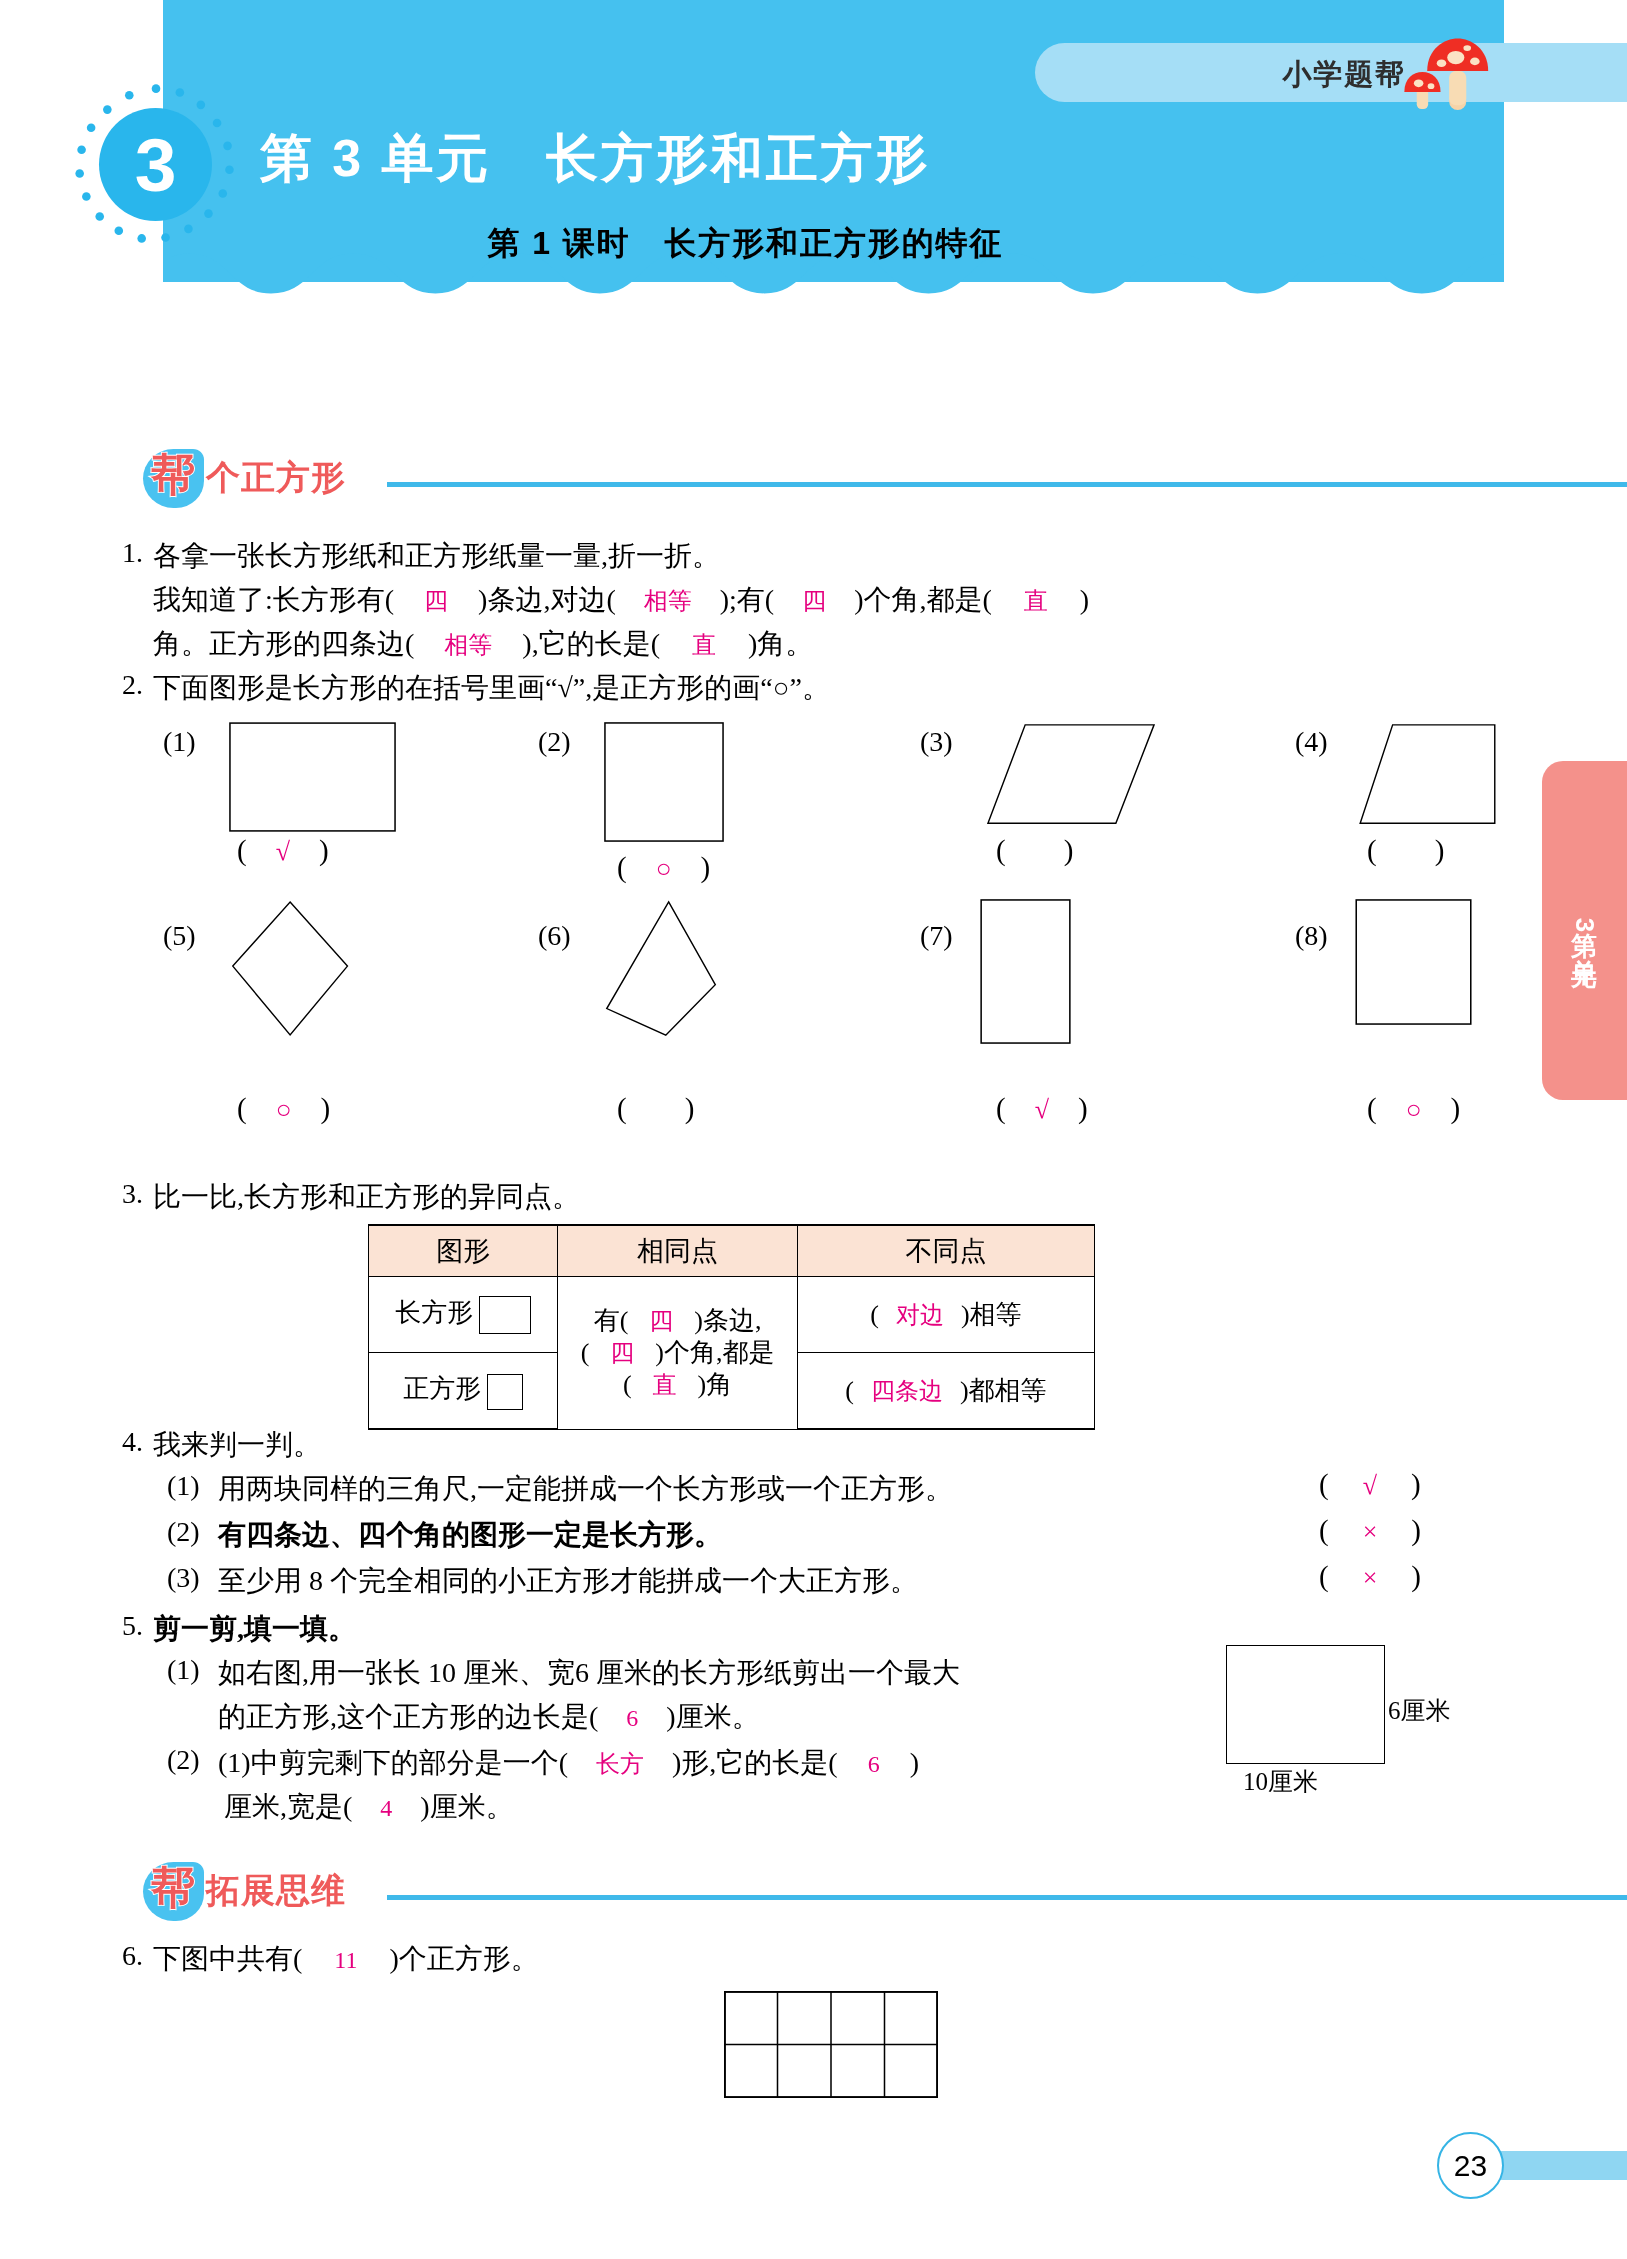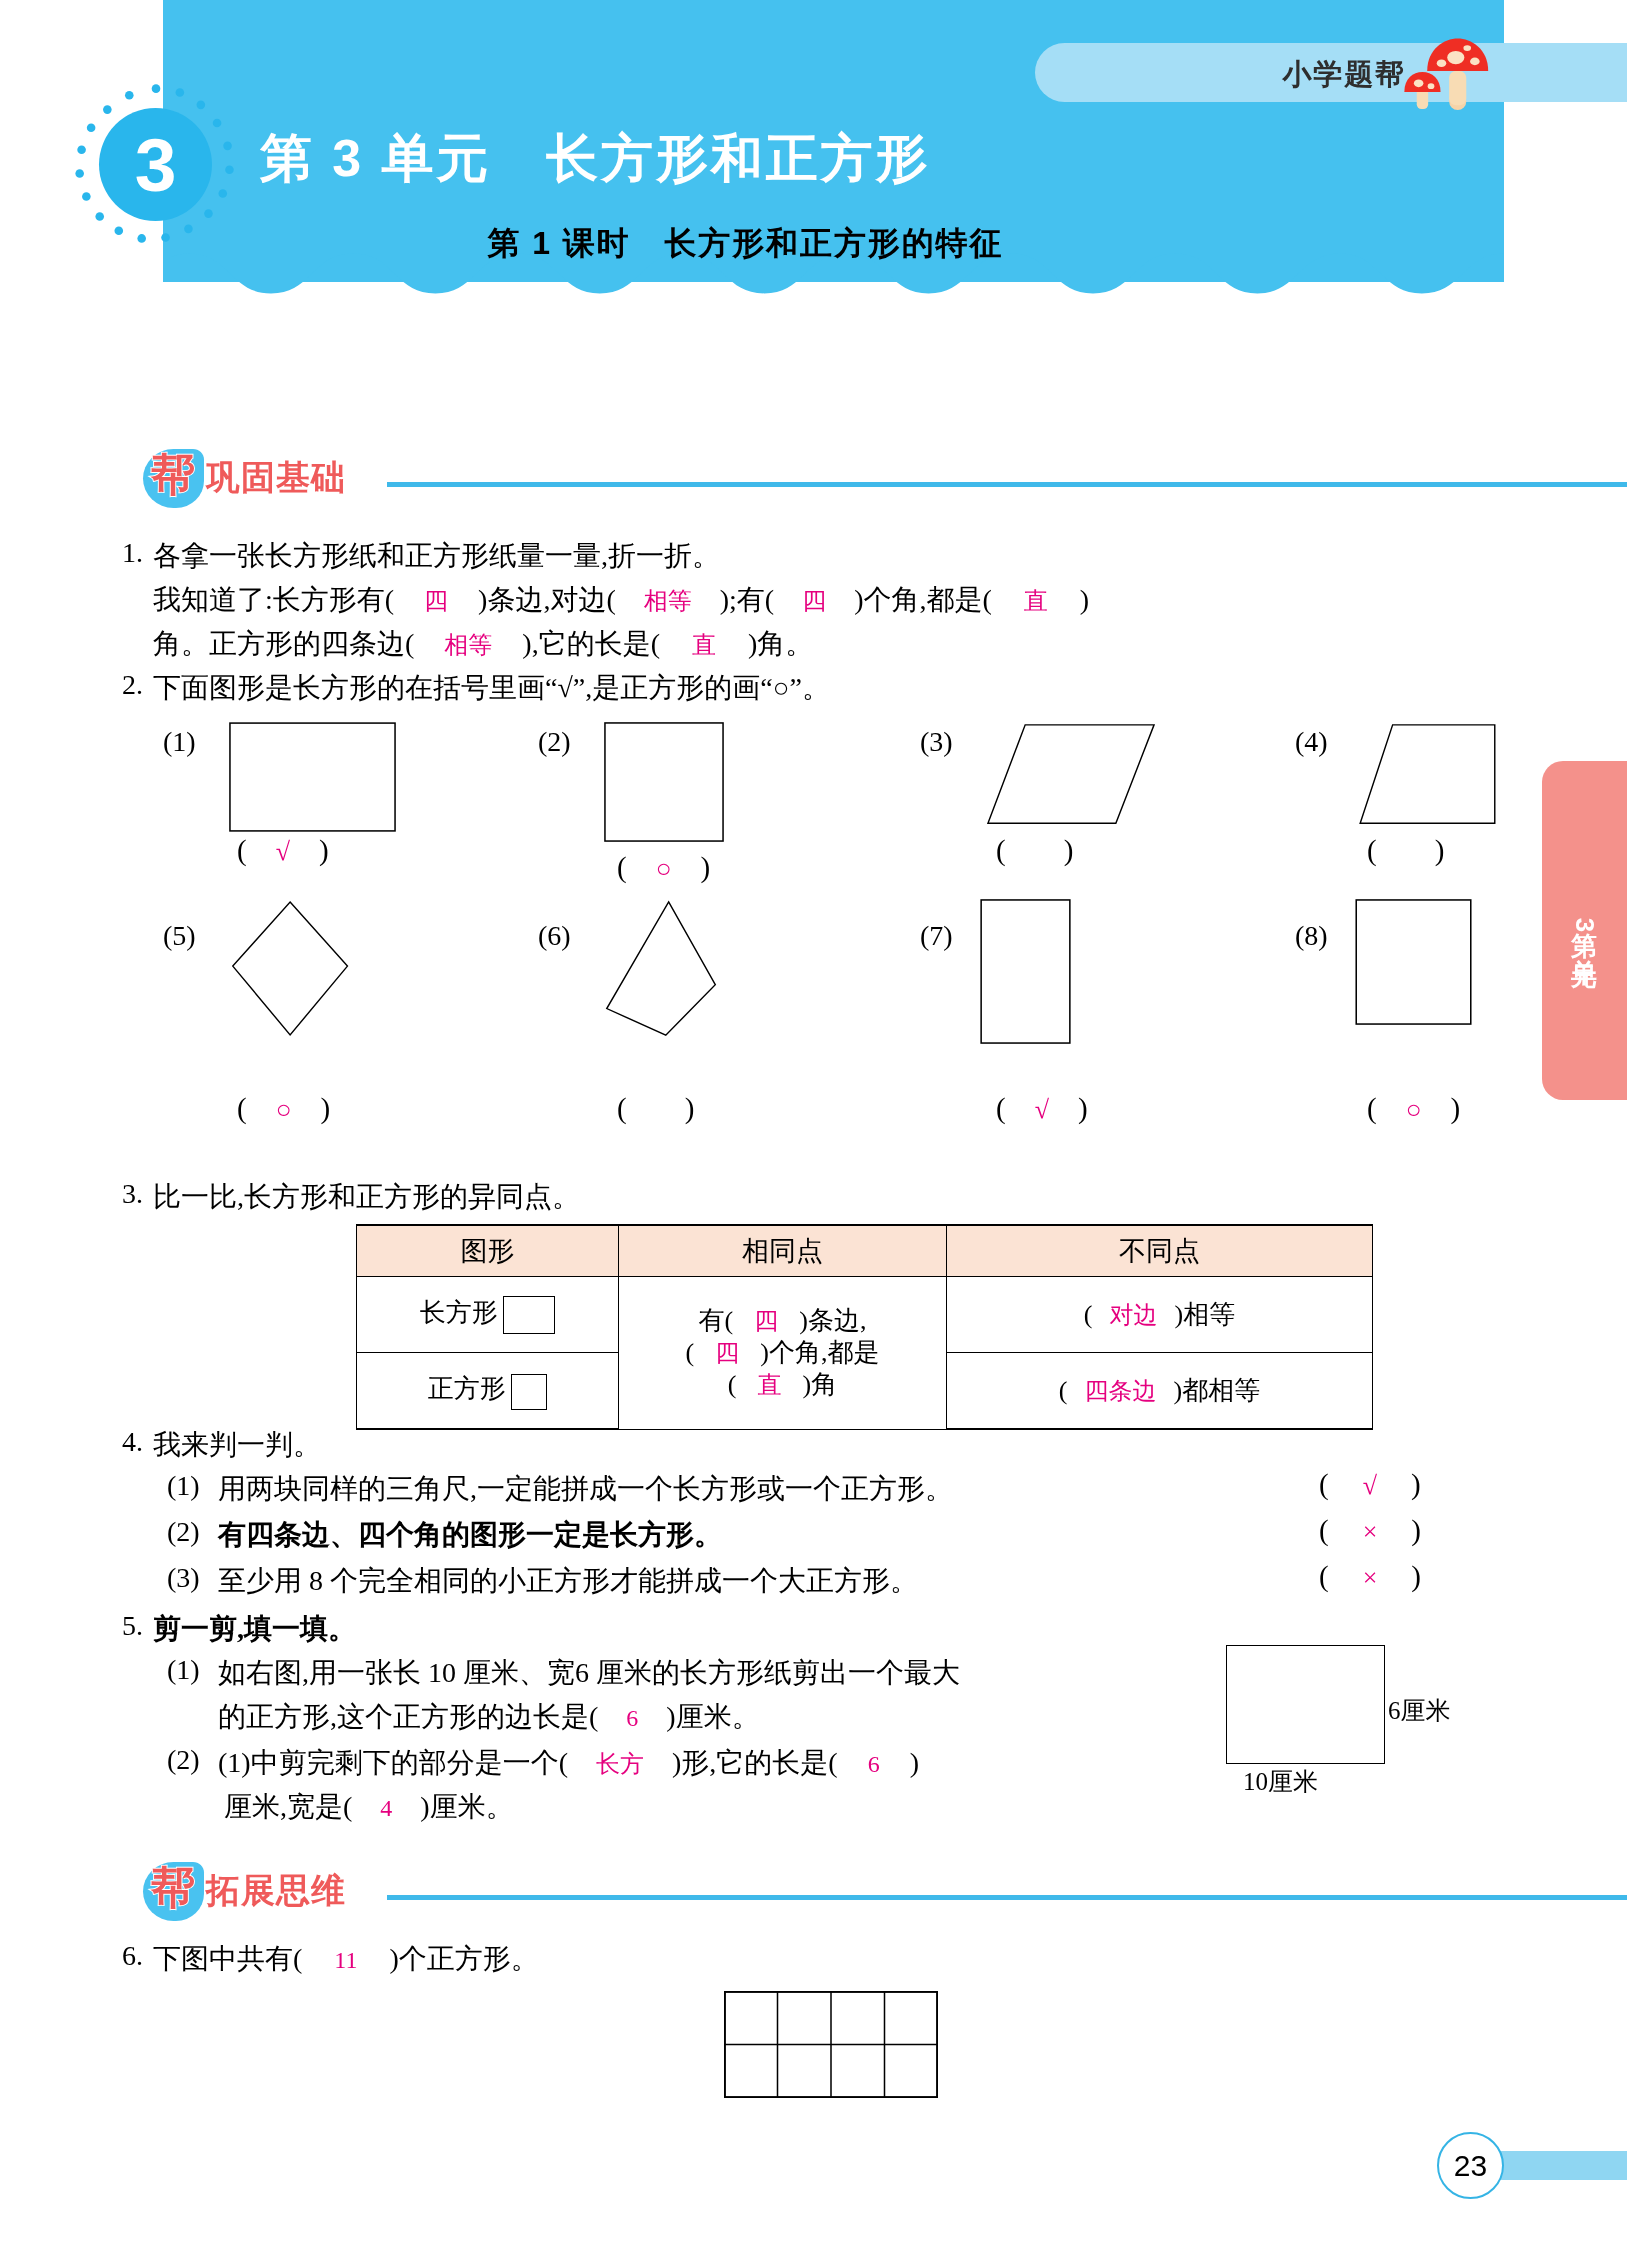--- a/index.html
+++ b/index.html
@@ -88,21 +88,21 @@
     font-family:"Liberation Serif","DejaVu Serif",serif;
   }
   .ansm{color:#e5007f;font-size:26px;}
   .lbl{position:absolute;font-size:28px;color:#000;}
   
   .shapebox{position:absolute;}
   .shapebox svg{display:block;}
   .paren{position:absolute;font-size:29px;color:#000;white-space:nowrap;}
   
   .tbl{
-    position:absolute;left:356px;top:1224px;width:1017px;
+    position:absolute;left:368px;top:1224px;width:727px;
     border-collapse:collapse;
     font-family:"Liberation Serif","DejaVu Serif",serif;
   }
   .tbl td,.tbl th{
     border:1px solid #000;padding:0;font-weight:normal;
     font-size:26px;text-align:center;vertical-align:middle;color:#000;
   }
   .tbl thead th{background:#fbe3d4;height:50px;font-size:27px;}
   .tbl .topline{border-top:2.9px solid #000;}
   .tbl .botline{border-bottom:2.9px solid #000;}
@@ -201,21 +201,21 @@
 <div class="banner-title">第 3 单元　长方形和正方形</div>
 <div class="lesson-title">第 1 课时　长方形和正方形的特征</div>
 
 <div class="side-tab">
   <span class="side-tab-text">第3单元</span>
 </div>
 
 <div class="sec" style="left:143px;top:449px;width:1348px;">
   <div class="sec-blob"></div>
   <div class="sec-bang">帮</div>
-  <div class="sec-label">巩固基础</div>
+  <div class="sec-label">个正方形</div>
   <div class="sec-rule" style="left:244px;width:1243px;"></div>
 </div>
 
 <div class="q" style="left:122px;top:537px;">1.</div>
 <div class="q" style="left:153px;top:537px;">各拿一张长方形纸和正方形纸量一量,折一折。</div>
 
 <div class="q" style="left:153px;top:581px;text-align:center;">
   <span>我知道了:长方形有(</span>
   <span class="ans" style="padding:0 23px;">四</span>
   <span>)条边,对边(</span>

